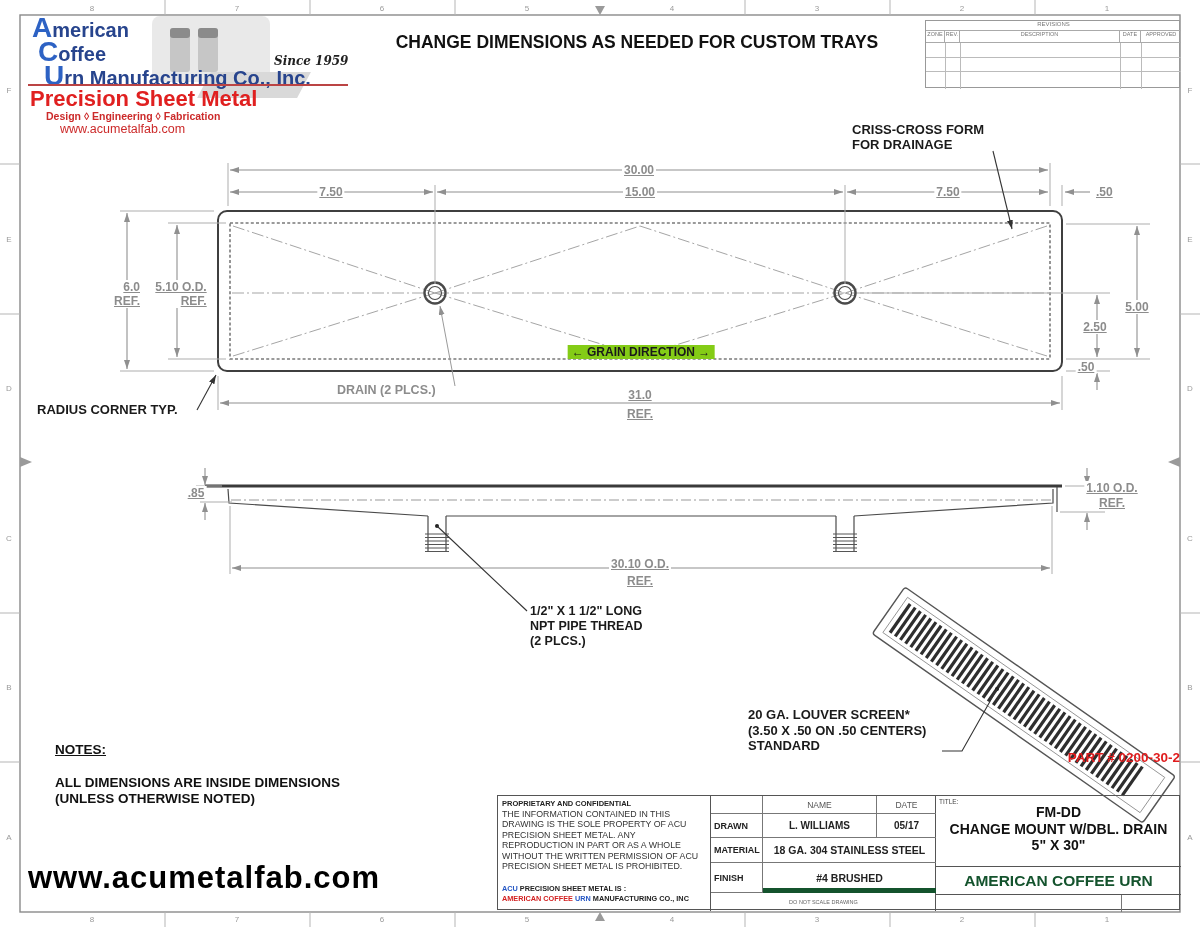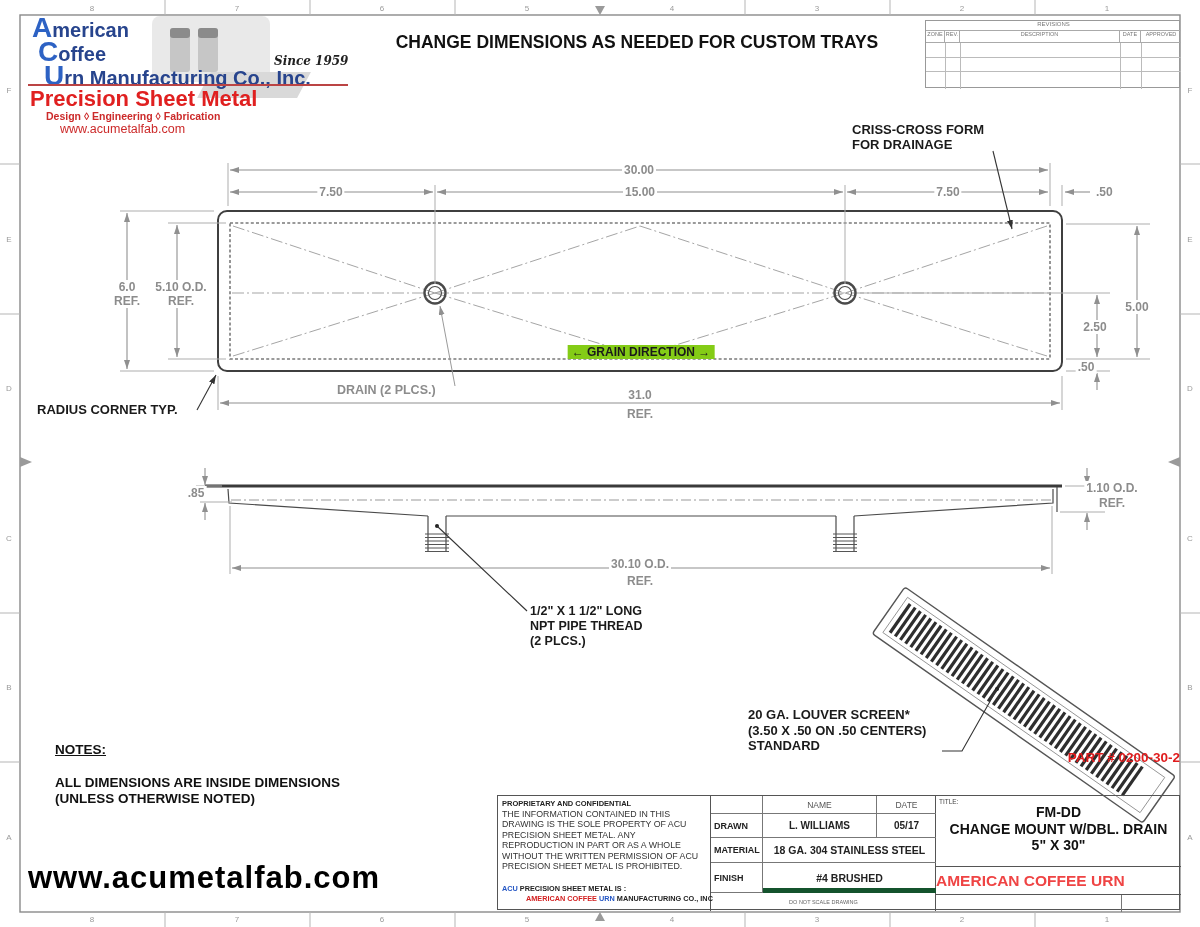--- a/index.html
+++ b/index.html
@@ -1,20 +1,20 @@
 <!DOCTYPE html>
 <html><head>
 <meta charset="utf-8">
 <style>
   html,body{margin:0;padding:0;background:#fff;}
   #sheet{position:relative;width:1200px;height:927px;background:#fff;overflow:hidden;
          font-family:"Liberation Sans",sans-serif;}
   .abs{position:absolute;}
   .lbl{position:absolute;white-space:nowrap;}
-  .dimtxt{color:#8c8c8c;font-weight:bold;font-size:12px;background:#fff;padding:0 2px;text-align:center;}
+  .dimtxt{color:#8c8c8c;font-weight:bold;font-size:12px;background:#fff;padding:0 2px;text-align:right;text-decoration:underline;}
   .ctr{transform:translate(-50%,-50%);}
   .blk{color:#1a1a1a;font-weight:bold;font-size:12.5px;}
   .zone{color:#9a9a9a;font-size:8px;}
   .note{color:#111;font-weight:bold;font-size:13.5px;}
   svg{position:absolute;left:0;top:0;}
   .tb{position:absolute;box-sizing:border-box;border:1px solid #666;}
   .tbcell{position:absolute;box-sizing:border-box;}
   .machine{opacity:.8;}
 </style>
 </head>
@@ -352,21 +352,21 @@
 
   <div class="tb" style="left:497px;top:795px;width:683px;height:115px;border-color:#555;">
 
     <div class="tbcell" style="left:0;top:0;width:213px;height:115px;border-right:1px solid #555;">
       <div class="lbl" style="left:4px;top:3px;font-size:7.5px;font-weight:bold;color:#222;">PROPRIETARY AND CONFIDENTIAL</div>
       <div class="abs" style="left:4px;top:13px;width:202px;font-size:8.8px;line-height:10.4px;color:#333;white-space:normal;">THE INFORMATION CONTAINED IN THIS DRAWING IS THE SOLE PROPERTY OF ACU PRECISION SHEET METAL.  ANY REPRODUCTION IN PART OR AS A WHOLE WITHOUT THE WRITTEN PERMISSION OF ACU PRECISION SHEET METAL IS PROHIBITED.</div>
       <div class="lbl" style="left:4px;top:88px;font-size:7.3px;font-weight:bold;color:#222;">
         <span style="color:#2456c4;">ACU</span><span> PRECISION SHEET METAL IS :</span>
       </div>
       <div class="lbl" style="left:4px;top:98px;font-size:7.3px;font-weight:bold;color:#222;">
-        <span style="color:#d21f1f;margin-left:24px;">AMERICAN COFFEE </span><span style="color:#2456c4;">URN</span><span> MANUFACTURING CO., INC</span>
+        <span style="color:#d21f1f;">AMERICAN COFFEE </span><span style="color:#2456c4;">URN</span><span> MANUFACTURING CO., INC</span>
       </div>
     </div>
 
     <div class="tbcell" style="left:213px;top:0;width:225px;height:115px;border-right:1px solid #555;">
       <div class="tbcell" style="left:0;top:0;width:52px;height:18px;border-right:1px solid #777;border-bottom:1px solid #777;"></div>
       <div class="tbcell" style="left:52px;top:0;width:114px;height:18px;border-right:1px solid #777;border-bottom:1px solid #777;text-align:center;line-height:18px;font-size:8.5px;color:#555;">NAME</div>
       <div class="tbcell" style="left:166px;top:0;width:59px;height:18px;border-bottom:1px solid #777;text-align:center;line-height:18px;font-size:8.5px;color:#555;">DATE</div>
 
       <div class="tbcell" style="left:0;top:18px;width:52px;height:24px;border-right:1px solid #777;border-bottom:1px solid #777;font-size:9px;font-weight:bold;color:#222;line-height:24px;padding-left:3px;">DRAWN</div>
       <div class="tbcell" style="left:52px;top:18px;width:114px;height:24px;border-right:1px solid #777;border-bottom:1px solid #777;text-align:center;line-height:24px;font-size:10px;font-weight:bold;color:#222;">L. WILLIAMS</div>
@@ -381,20 +381,20 @@
       <div class="tbcell" style="left:0;top:97px;width:225px;height:18px;text-align:center;line-height:18px;font-size:5.5px;color:#666;">DO NOT SCALE DRAWING</div>
     </div>
 
     <div class="tbcell" style="left:438px;top:0;width:245px;height:115px;">
       <div class="lbl" style="left:3px;top:2px;font-size:6.5px;color:#444;">TITLE:</div>
       <div class="abs" style="left:0;top:8px;width:245px;text-align:center;font-weight:bold;font-size:14px;line-height:16.5px;color:#111;">
         <div>FM-DD</div>
         <div>CHANGE MOUNT W/DBL. DRAIN</div>
         <div>5" X 30"</div>
       </div>
-      <div class="tbcell" style="left:0;top:70px;width:245px;height:28px;border-top:1px solid #555;text-align:left;line-height:28px;font-weight:bold;font-size:15.5px;color:#ef4444;">AMERICAN COFFEE URN</div>
+      <div class="tbcell" style="left:0;top:70px;width:245px;height:28px;border-top:1px solid #555;text-align:center;line-height:28px;font-weight:bold;font-size:15.5px;color:#14532d;">AMERICAN COFFEE URN</div>
       <div class="tbcell" style="left:0;top:98px;width:245px;height:17px;border-top:1px solid #555;">
         <div class="tbcell" style="left:185px;top:0;width:0;height:17px;border-left:1px solid #777;"></div>
       </div>
     </div>
   </div>
 
 </div>
 
 </body></html>

